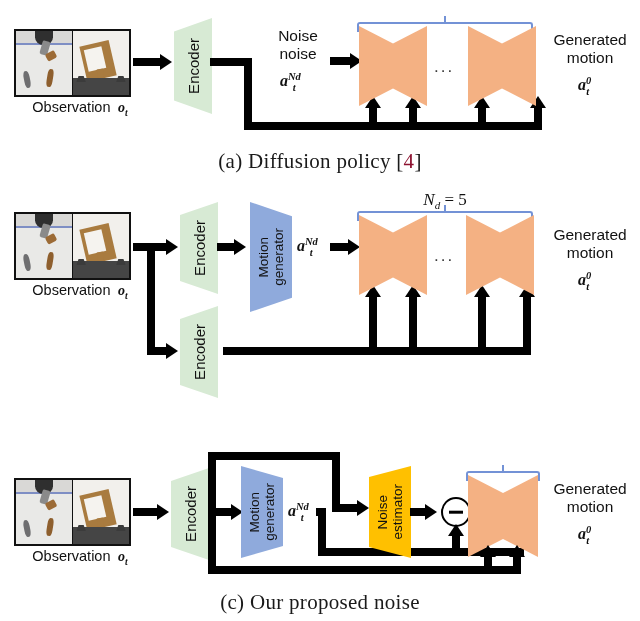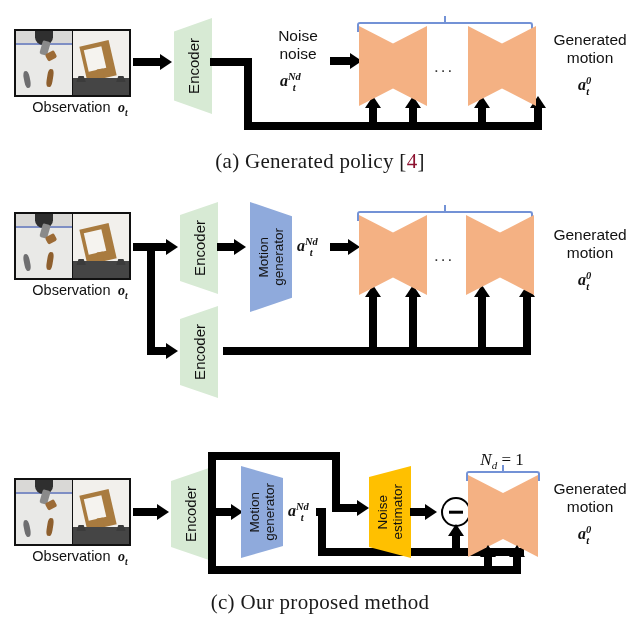--- a/index.html
+++ b/index.html
@@ -187,21 +187,21 @@
 
     <div class="txtlbl" style="left:542px;top:31px;width:96px;">
       <div>Generated</div>
       <div>motion</div>
     </div>
     <div class="mathlbl" style="left:578px;top:76px;">
       <span>a</span><sup>0</sup><sub style="margin-left:-5px;">t</sub>
     </div>
 
     <div class="caption" style="top:149px;">
-      <span>(a) Generated policy</span>
+      <span>(a) Diffusion policy</span>
       <span class="brk">[</span><span class="ref">4</span><span class="brk">]</span>
     </div>
   </div>
 </div>
 
 <div class="panel" id="panel-b">
   <div class="stage">
 
     <div class="obs-wrap" style="left:14px;top:32px;width:117px;height:68px;">
       <div class="obs" style="width:117px;height:68px;">
@@ -268,20 +268,23 @@
     <div class="wire" style="left:223px;top:167px;width:308px;height:8px;"></div>
     <div class="wire" style="left:369px;top:116px;width:8px;height:55px;"></div>
     <div class="arrow u" style="left:365px;top:105px;"></div>
     <div class="wire" style="left:409px;top:116px;width:8px;height:55px;"></div>
     <div class="arrow u" style="left:405px;top:105px;"></div>
     <div class="wire" style="left:478px;top:116px;width:8px;height:55px;"></div>
     <div class="arrow u" style="left:474px;top:105px;"></div>
     <div class="wire" style="left:523px;top:116px;width:8px;height:55px;"></div>
     <div class="arrow u" style="left:519px;top:105px;"></div>
 
+    <div class="nd" style="left:355px;top:10px;width:180px;">
+      <i>N</i><sub>d</sub><span> = </span><span>5</span>
+    </div>
     <div class="brace" style="left:357px;top:31px;width:176px;"></div>
     <div class="brace-tick" style="left:444px;top:25px;"></div>
 
     <div class="unet" style="left:359px;top:35px;width:68px;height:80px;">
       <div class="h l"></div>
       <div class="h r"></div>
     </div>
     <div class="dots" style="left:434px;top:67px;">...</div>
     <div class="unet" style="left:466px;top:35px;width:68px;height:80px;">
       <div class="h l"></div>
@@ -377,23 +380,20 @@
     <div class="arrow r" style="left:425px;top:74px;"></div>
 
     <div class="minus-node" style="left:441px;top:67px;width:30px;height:30px;"></div>
 
     <div class="wire" style="left:452px;top:104px;width:8px;height:18px;"></div>
     <div class="arrow u" style="left:448px;top:94px;"></div>
 
     <div class="wire" style="left:470px;top:78px;width:14px;height:8px;"></div>
     <div class="arrow r" style="left:481px;top:74px;"></div>
 
-    <div class="nd" style="left:442px;top:20px;width:120px;">
-      <i>N</i><sub>d</sub><span> = </span><span>1</span>
-    </div>
     <div class="brace" style="left:466px;top:41px;width:74px;"></div>
     <div class="brace-tick" style="left:502px;top:35px;"></div>
 
     <div class="unet" style="left:468px;top:45px;width:70px;height:82px;">
       <div class="h l"></div>
       <div class="h r"></div>
     </div>
 
     <div class="wire" style="left:484px;top:126px;width:8px;height:14px;"></div>
     <div class="arrow u" style="left:480px;top:115px;"></div>
@@ -402,16 +402,16 @@
 
     <div class="txtlbl" style="left:542px;top:50px;width:96px;">
       <div>Generated</div>
       <div>motion</div>
     </div>
     <div class="mathlbl" style="left:578px;top:95px;">
       <span>a</span><sup>0</sup><sub style="margin-left:-5px;">t</sub>
     </div>
 
     <div class="caption" style="top:160px;">
-      <span>(c) Our proposed method</span>
+      <span>(c) Our proposed noise</span>
     </div>
   </div>
 </div>
 
 </body></html>

